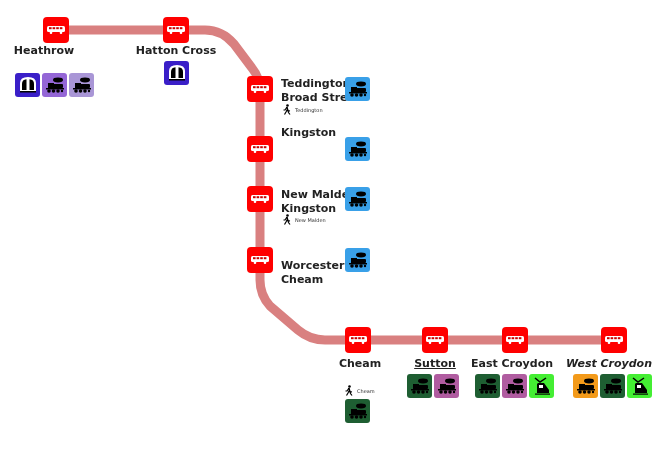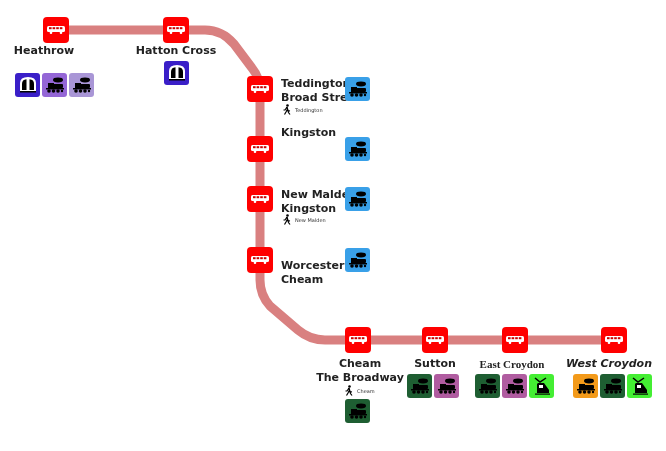--- a/index.html
+++ b/index.html
@@ -236,21 +236,20 @@
         <rect x="3" y="2.2" width="2.6" height="2" fill="#c00"></rect>
         <rect x="6.6" y="2.2" width="2.6" height="2" fill="#c00"></rect>
         <rect x="10.2" y="2.2" width="2.6" height="2" fill="#c00"></rect>
         <rect x="13.8" y="2.2" width="2.6" height="2" fill="#c00"></rect>
         <circle cx="5" cy="7.8" r="1.3" fill="#fff"></circle>
         <circle cx="15" cy="7.8" r="1.3" fill="#fff"></circle>
       </svg>
     </div>
     <div class="label center" style="left: 360px; top: 357px;">
       <div>Cheam</div>
-      <div>The Broadway</div>
     </div>
     <div class="walk" style="left: 344px; top: 385px;">
       <svg class="wicon" viewBox="0 0 10 11">
         <circle cx="5.5" cy="1.5" r="1.3" fill="#000"></circle>
         <path d="M5,3 L3,6 L1.5,6 M5,3 L6,6.5 L8,7 M5.5,5 L4,8 L2.5,10.5 M5.8,6.5 L6.5,8.5 L8,10.5" stroke="#000" stroke-width="1.2" fill="none"></path>
       </svg>
       <span class="wtext">Cheam</span>
     </div>
     <div class="iconrow" style="left: 345px; top: 399px;">
       <div class="mode" style="background: rgb(30, 94, 50);">
@@ -270,21 +269,21 @@
       <svg viewBox="0 0 20 10">
         <rect x="1" y="1" width="18" height="6" rx="1.5" fill="#fff"></rect>
         <rect x="3" y="2.2" width="2.6" height="2" fill="#c00"></rect>
         <rect x="6.6" y="2.2" width="2.6" height="2" fill="#c00"></rect>
         <rect x="10.2" y="2.2" width="2.6" height="2" fill="#c00"></rect>
         <rect x="13.8" y="2.2" width="2.6" height="2" fill="#c00"></rect>
         <circle cx="5" cy="7.8" r="1.3" fill="#fff"></circle>
         <circle cx="15" cy="7.8" r="1.3" fill="#fff"></circle>
       </svg>
     </div>
-    <div class="label center" style="left: 435px; top: 357px;">
+    <div class="label center" style="left: 435px; top: 357px; text-decoration: underline;">
       <div>Sutton</div>
     </div>
     <div class="iconrow" style="left: 407px; top: 374px;">
       <div class="mode" style="background: rgb(30, 94, 50);">
         <svg viewBox="0 0 20 18">
           <ellipse cx="13" cy="4" rx="5" ry="2.4" fill="#000"></ellipse>
           <rect x="3" y="7" width="6" height="5" fill="#000"></rect>
           <rect x="8" y="8" width="10" height="4" rx="1" fill="#000"></rect>
           <rect x="1" y="12" width="18" height="1.5" fill="#000"></rect>
           <circle cx="4" cy="15" r="1.8" fill="#000"></circle>
@@ -310,21 +309,21 @@
       <svg viewBox="0 0 20 10">
         <rect x="1" y="1" width="18" height="6" rx="1.5" fill="#fff"></rect>
         <rect x="3" y="2.2" width="2.6" height="2" fill="#c00"></rect>
         <rect x="6.6" y="2.2" width="2.6" height="2" fill="#c00"></rect>
         <rect x="10.2" y="2.2" width="2.6" height="2" fill="#c00"></rect>
         <rect x="13.8" y="2.2" width="2.6" height="2" fill="#c00"></rect>
         <circle cx="5" cy="7.8" r="1.3" fill="#fff"></circle>
         <circle cx="15" cy="7.8" r="1.3" fill="#fff"></circle>
       </svg>
     </div>
-    <div class="label center" style="left: 512px; top: 357px; font-family: Liberation Serif, serif;">
+    <div class="label center" style="left: 512px; top: 357px;">
       <div>East Croydon</div>
     </div>
     <div class="iconrow" style="left: 475px; top: 374px;">
       <div class="mode" style="background: rgb(30, 94, 50);">
         <svg viewBox="0 0 20 18">
           <ellipse cx="13" cy="4" rx="5" ry="2.4" fill="#000"></ellipse>
           <rect x="3" y="7" width="6" height="5" fill="#000"></rect>
           <rect x="8" y="8" width="10" height="4" rx="1" fill="#000"></rect>
           <rect x="1" y="12" width="18" height="1.5" fill="#000"></rect>
           <circle cx="4" cy="15" r="1.8" fill="#000"></circle>

